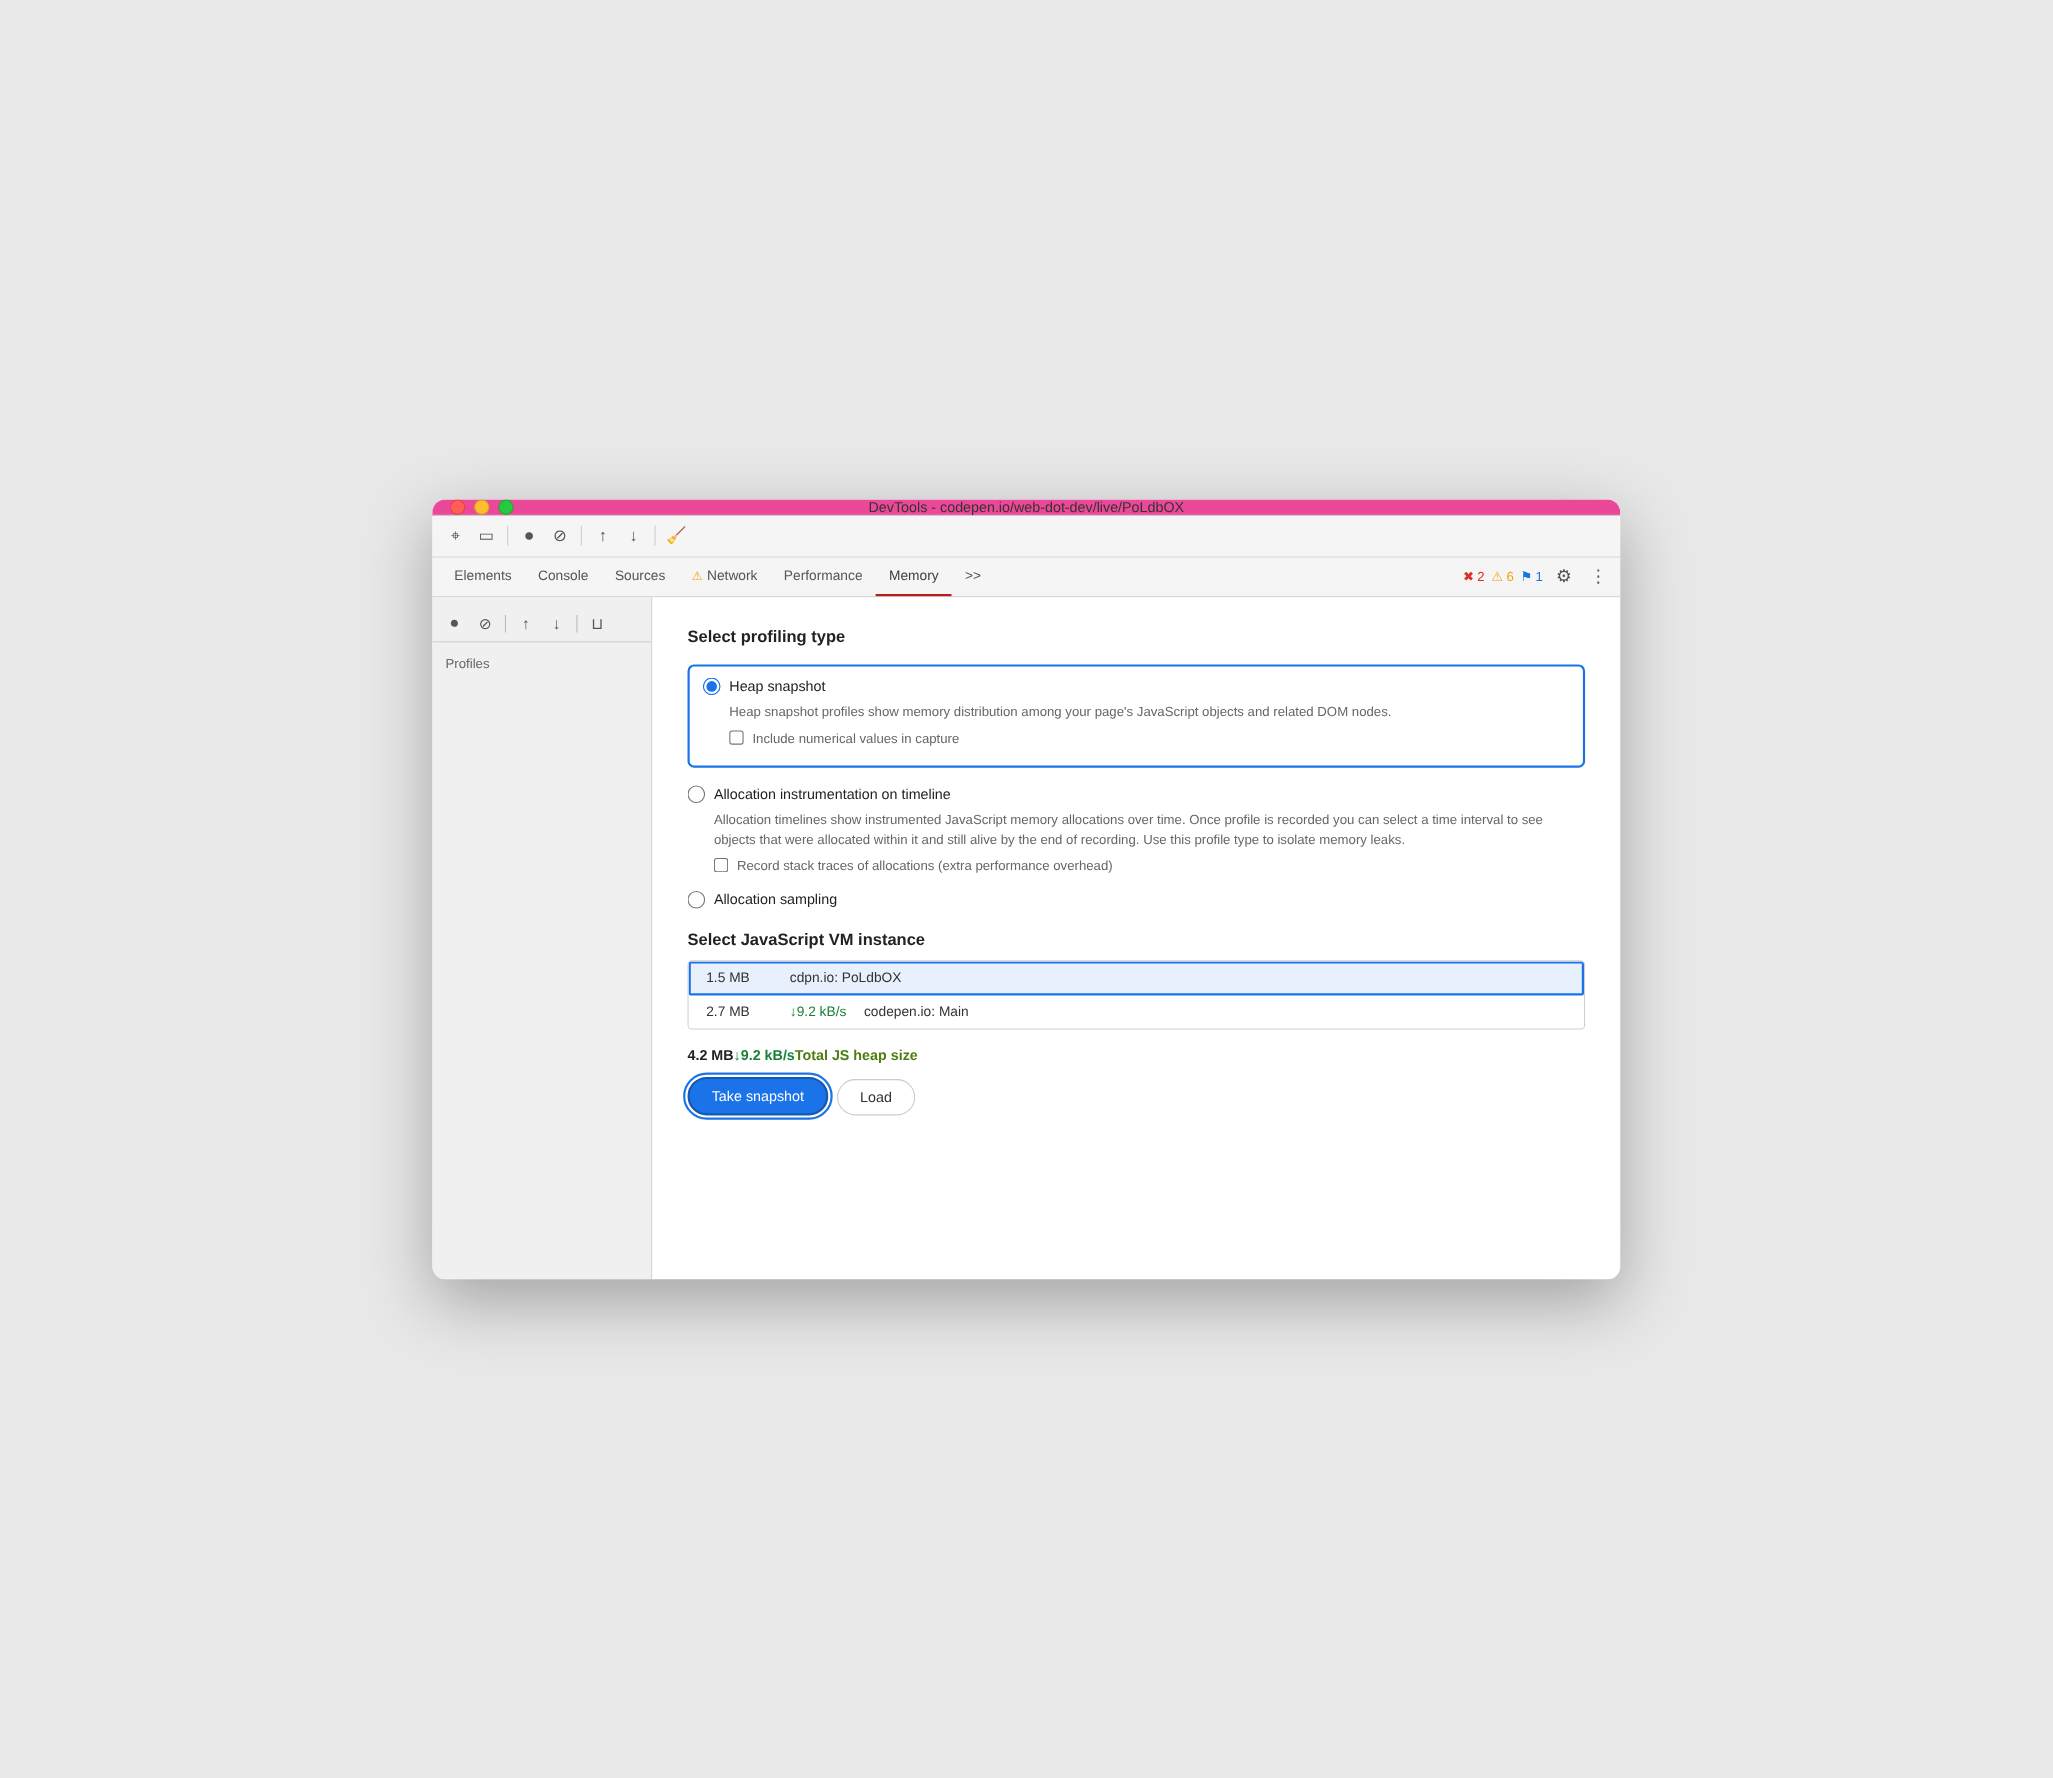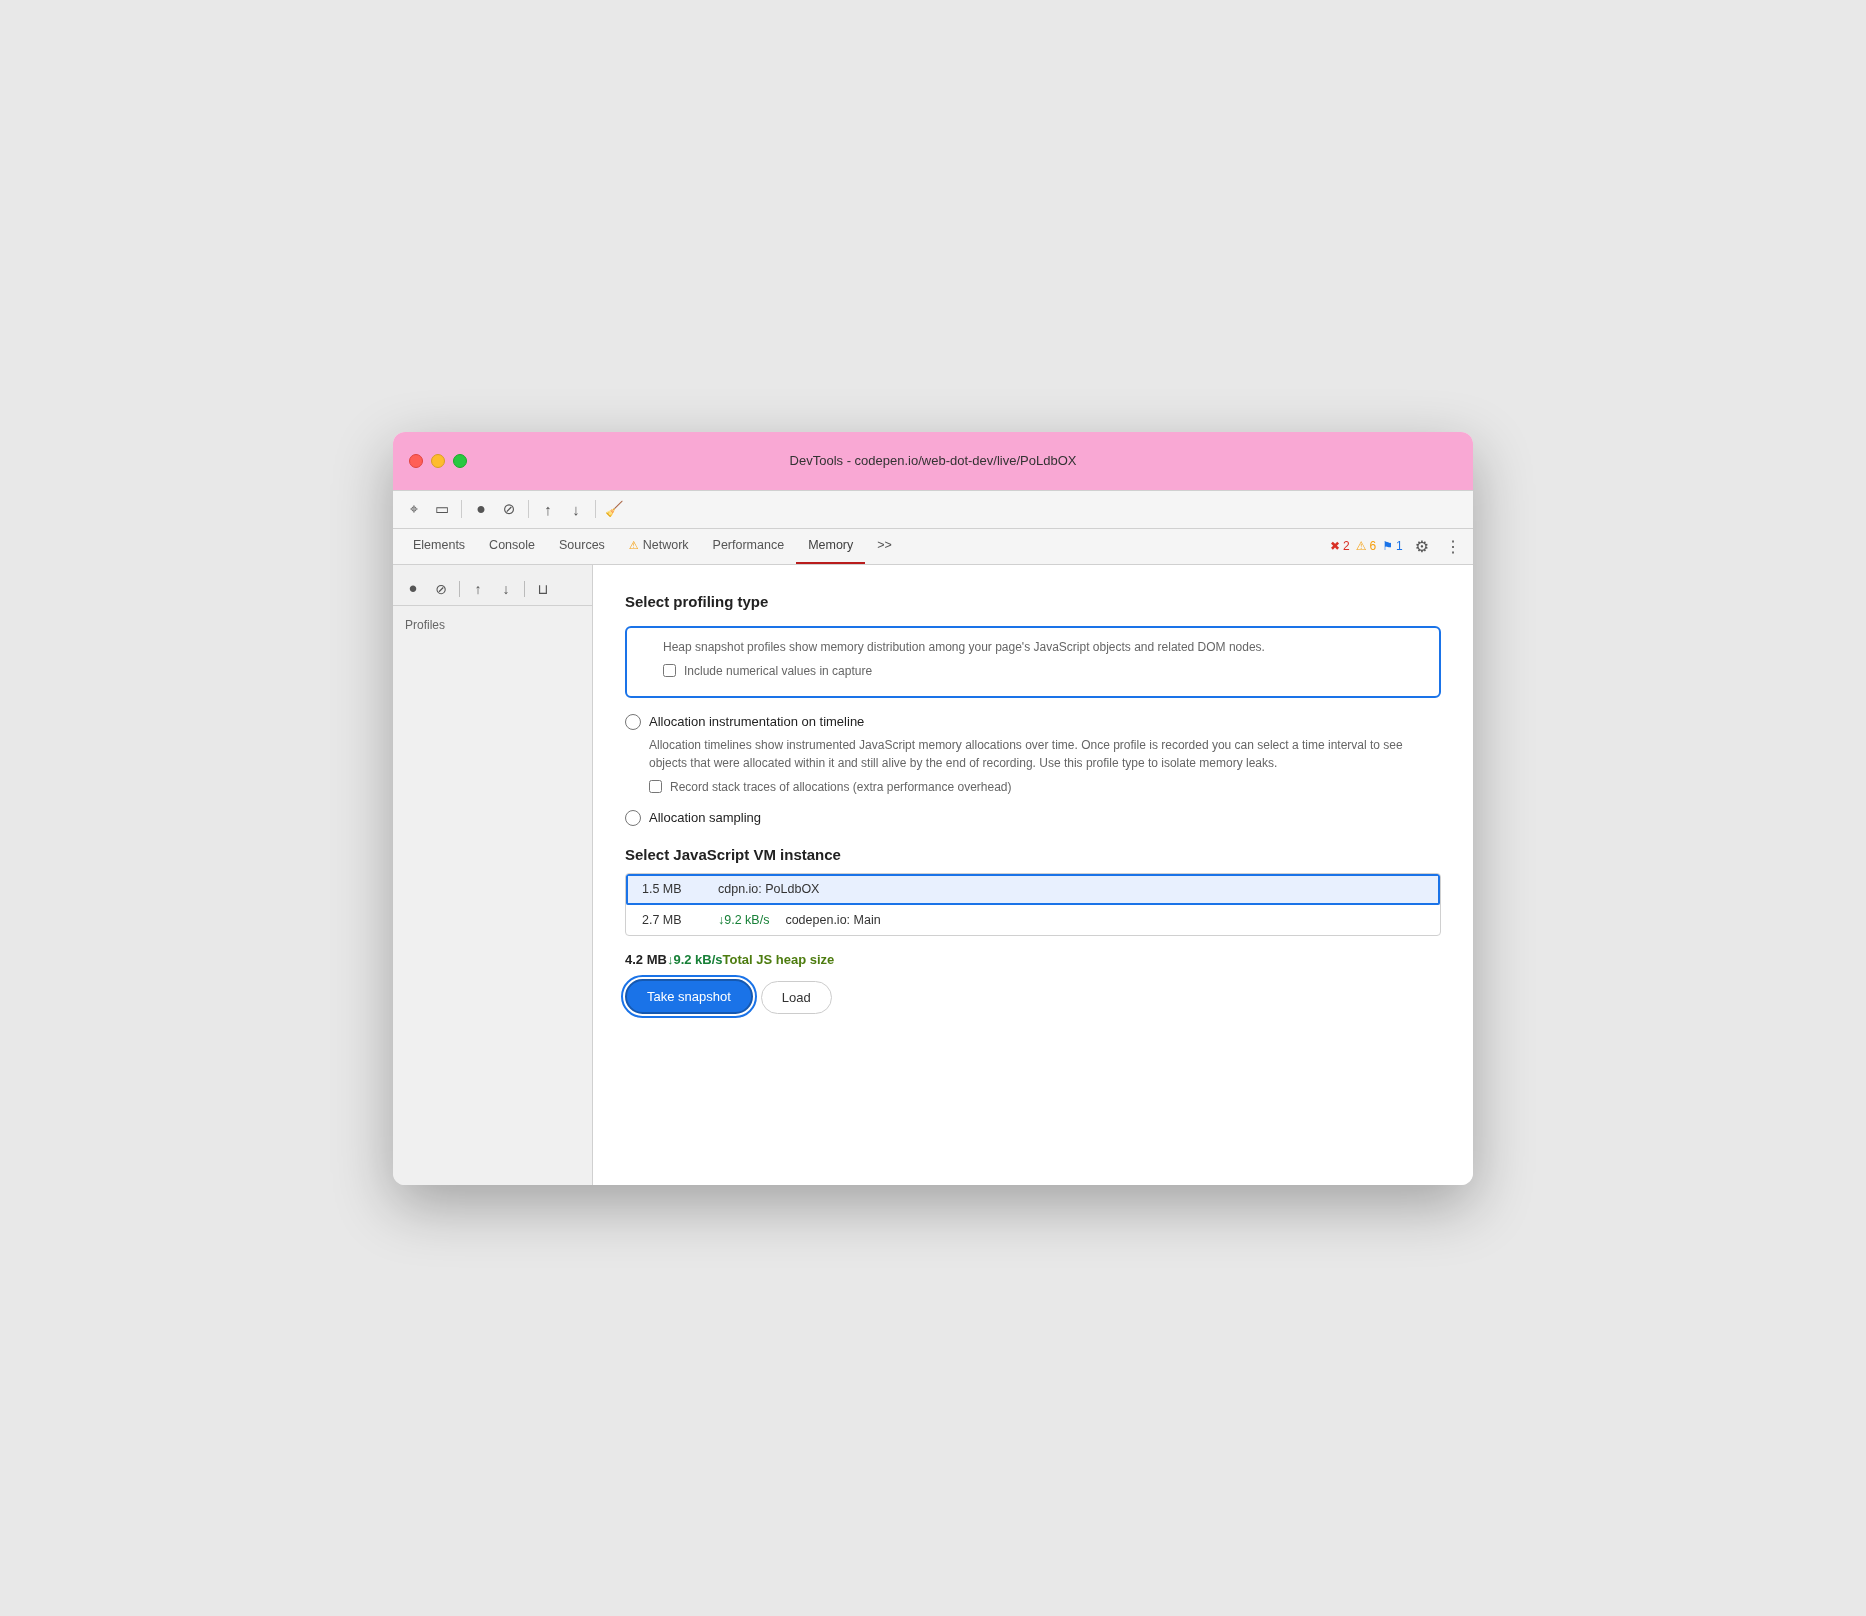--- a/index.html
+++ b/index.html
@@ -12,23 +12,23 @@
       font-family: -apple-system, BlinkMacSystemFont, 'Helvetica Neue', Arial, sans-serif;
     }
     .window {
       width: 1080px;
       background: #f5f5f5;
       border-radius: 12px;
       box-shadow: 0 20px 60px rgba(0,0,0,0.3);
       overflow: hidden;
     }
     .title-bar {
-      background: #f9a8d4;
+      background: #ec4899;
       border-bottom: 1px solid #d0d0d0;
-      padding: 22px 16px;
+      padding: 0 16px;
       display: flex;
       align-items: center;
       gap: 8px;
       position: relative;
     }
     .traffic-lights {
       display: flex;
       gap: 8px;
     }
     .traffic-light {
@@ -408,20 +408,24 @@
         <div class="sidebar-sep"></div>
         <div class="sidebar-icon">⊔</div>
       </div>
       <div class="sidebar-label">Profiles</div>
     </div>
 
     <div class="content-area">
       <div class="section-title">Select profiling type</div>
 
       <div class="selected-option-wrapper">
+        <div class="radio-row">
+          <input type="radio" class="radio-input" name="profiling" checked="" style="">
+          <span class="option-label">Heap snapshot</span>
+        </div>
         <div class="option-desc">Heap snapshot profiles show memory distribution among your page's JavaScript objects and related DOM nodes.</div>
         <div class="checkbox-row">
           <input type="checkbox" class="checkbox-input" style="">
           <span class="checkbox-label">Include numerical values in capture</span>
         </div>
       </div>
 
       <div class="profiling-option">
         <div class="radio-row">
           <input type="radio" class="radio-input" name="profiling" style="">

